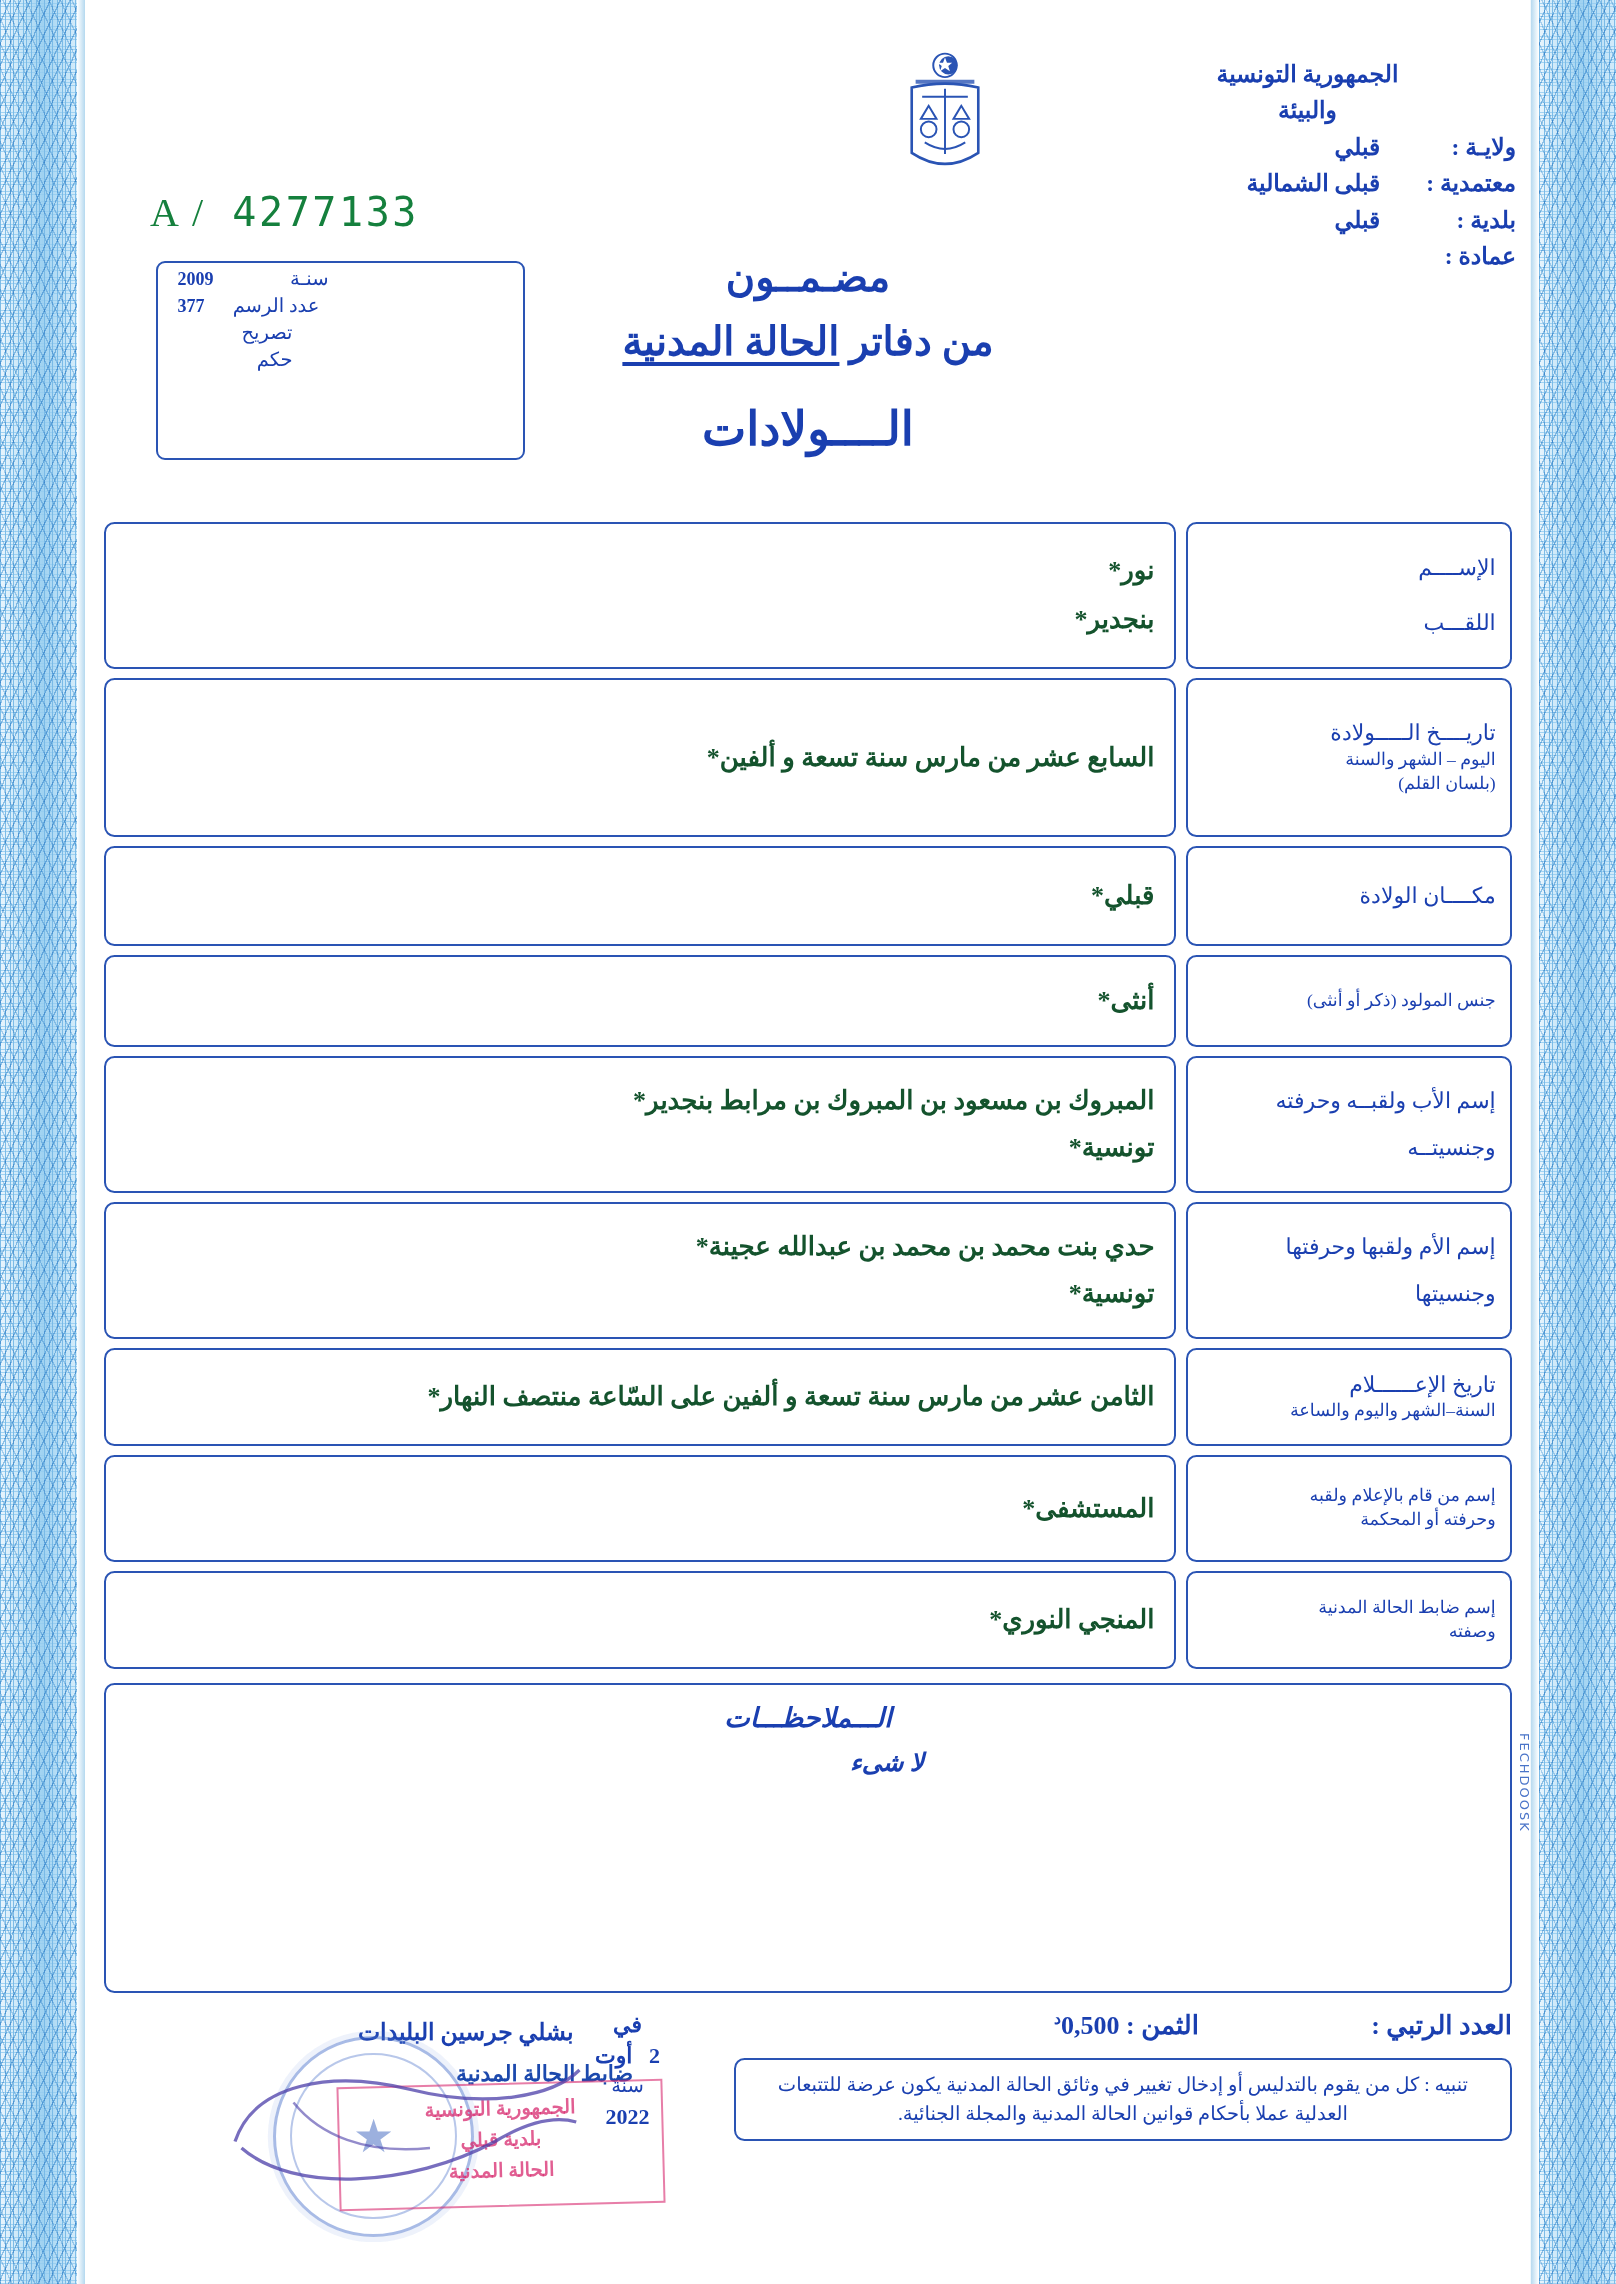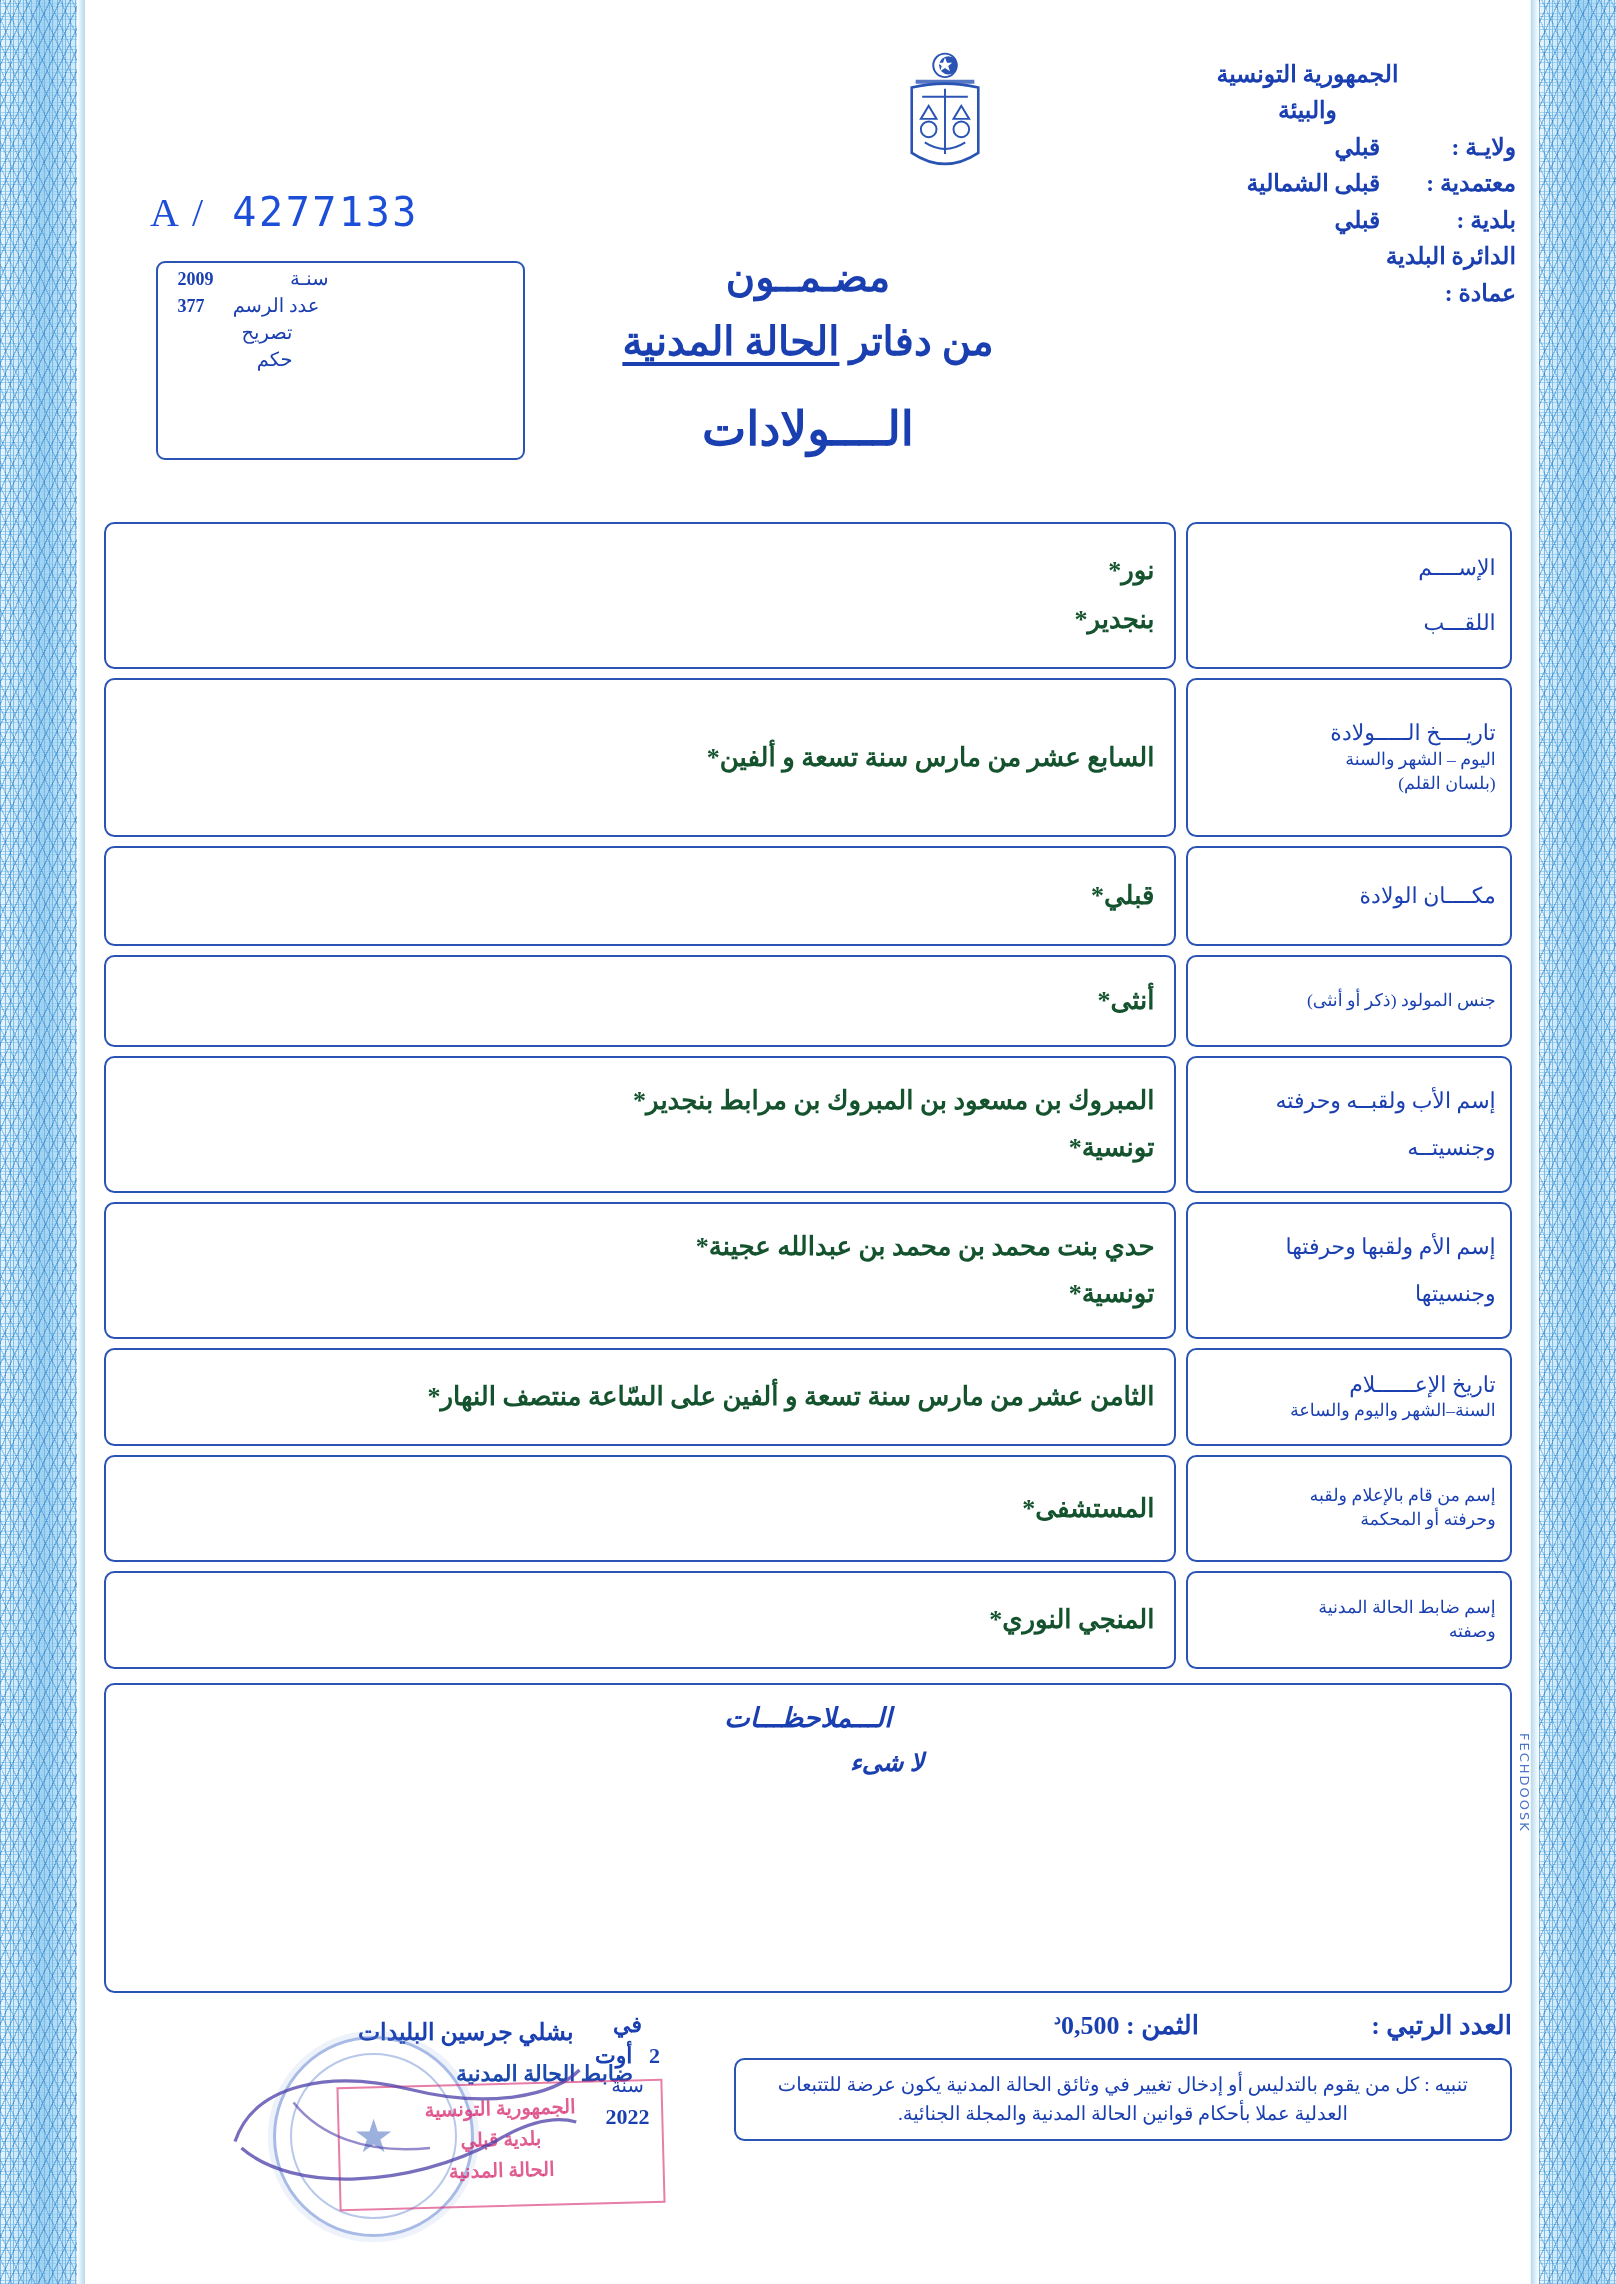--- a/index.html
+++ b/index.html
@@ -129,21 +129,21 @@
     margin-top: 36px;
   }
 
   .serial {
     position: absolute;
     top: 189px;
     left: 59px;
     font-size: 40px;
     letter-spacing: 2.6px;
     font-family: "DejaVu Sans Mono", monospace;
-    color: #1d4ed8;
+    color: #15803d;
   }
   .serial .pfx { font-family: "Liberation Serif", serif; }
 
   .regbox {
     position: absolute;
     top: 261px;
     left: 65px;
     width: 365px;
     height: 195px;
     border: 2px solid #2a54b4;
@@ -389,24 +389,20 @@
           <span class="lbl">ولايـة :</span>
           <span class="val">قبلي</span>
         </div>
         <div class="admin-line">
           <span class="lbl">معتمدية :</span>
           <span class="val">قبلى الشمالية</span>
         </div>
         <div class="admin-line">
           <span class="lbl">بلدية :</span>
           <span class="val">قبلي</span>
-        </div>
-        <div class="admin-line">
-          <span class="lbl">الدائرة البلدية</span>
-          <span class="val"></span>
         </div>
         <div class="admin-line">
           <span class="lbl">عمادة :</span>
           <span class="val"></span>
         </div>
       </div>
 
       <div class="emblem">
         <svg viewBox="0 0 150 190" width="98" height="124">
           <circle cx="75" cy="22" r="18" fill="none" stroke="#2a54b4" stroke-width="3"></circle>

